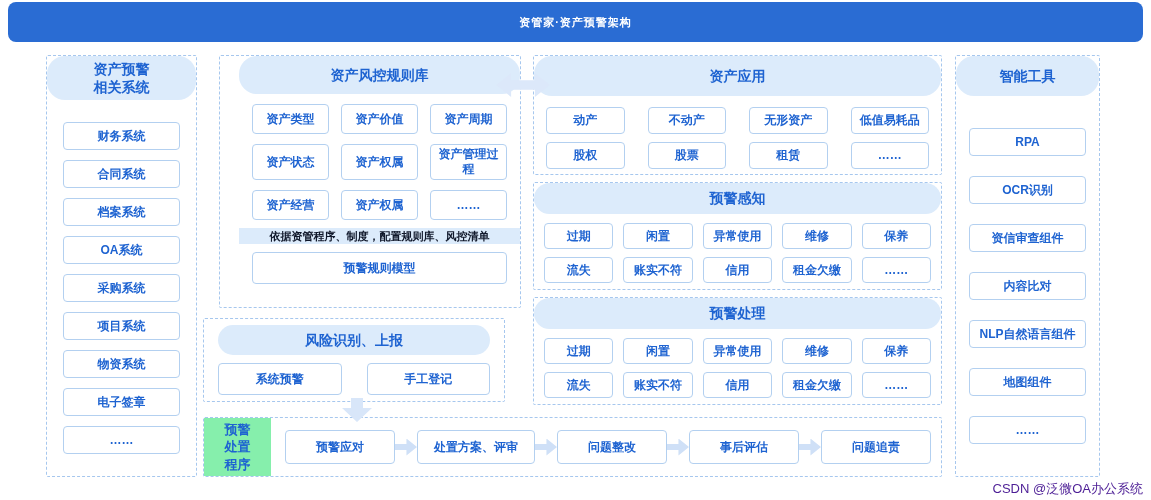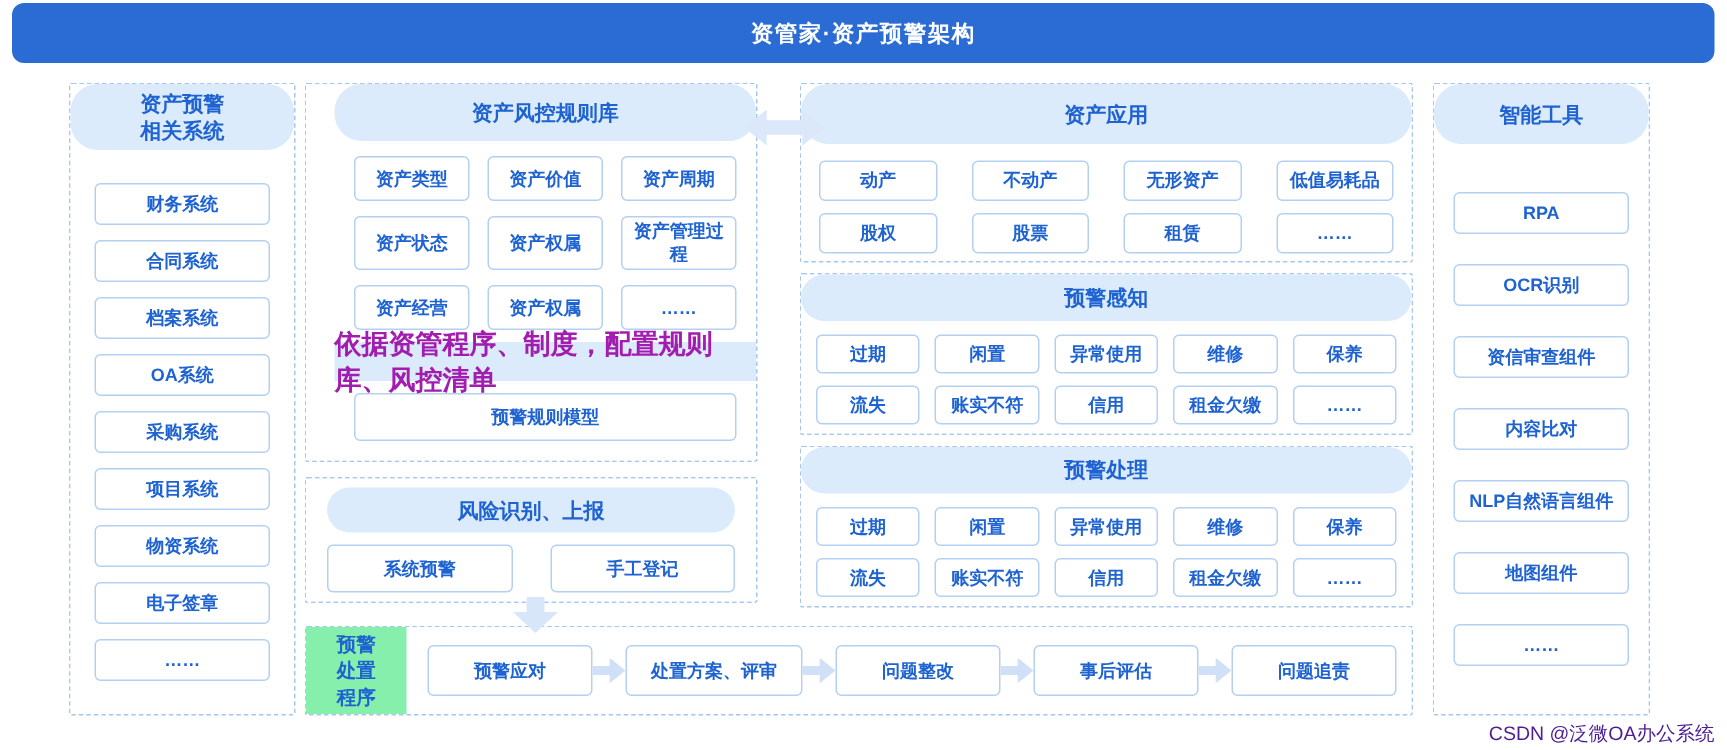--- a/index.html
+++ b/index.html
@@ -3,21 +3,21 @@
 <meta charset="utf-8">
 <style>
   * { margin:0; padding:0; box-sizing:border-box; }
   html,body { background:#fff; }
   body { font-family:"Liberation Sans", sans-serif; }
   .canvas { position:relative; width:1151px; height:500px; background:#ffffff; overflow:hidden; }
 
   
   .header-bar { position:absolute; left:8px; top:2px; width:1135px; height:40px;
     background:#2a6cd3; border-radius:8px; display:flex; align-items:center; justify-content:center; }
-  .header-bar .title { color:#ffffff; font-size:15px; font-weight:bold; letter-spacing:1px; }
+  .header-bar .title { color:#ffffff; font-size:11px; font-weight:bold; letter-spacing:1px; }
 
   
   .panel { position:absolute; background:#ffffff; border:1px dashed #a6c7ee; border-radius:2px; }
 
   .band { background:#dcebfb; color:#1e63d1; font-weight:bold; font-size:14px;
     display:flex; flex-direction:column; align-items:center; justify-content:center; text-align:center; line-height:1.3;border-radius:18px; }
 
   .item { background:#ffffff; border:1px solid #b3d0f0; border-radius:4px; color:#1e63d1;
     font-weight:bold; font-size:12px; display:flex; align-items:center; justify-content:center;
     text-align:center; line-height:1.25; padding:2px 4px; }
@@ -26,26 +26,26 @@
   .vpanel { display:flex; flex-direction:column; }
   .vpanel .vitems { flex:1; display:flex; flex-direction:column; justify-content:space-evenly; align-items:center; padding:12px 0; }
   .vpanel .item { width:117px; height:28px; }
 
   #left-panel  { left:46px;  top:55px; width:151px; height:422px; }
   #left-panel .band { height:44px; }
   #tools-panel { left:955px; top:55px; width:145px; height:422px; }
   #tools-panel .band { height:40px; }
 
   
-  #rules-panel { left:203px; top:55px; width:302px; height:253px;padding-left:19px; }
+  #rules-panel { left:219px; top:55px; width:302px; height:253px;padding-left:19px; }
   #rules-panel .band { height:38px; }
   .rules-grid { display:grid; grid-template-columns:repeat(3,1fr); gap:10px 12px; padding:10px 13px 0; }
   .rules-grid .item { min-height:30px; }
-  .rules-banner { margin-top:8px; height:26px; background:#dcebfb; color:#a21caf; font-weight:bold;
-    font-size:18px; display:flex; align-items:center; justify-content:center; }
+  .rules-banner { margin-top:8px; height:16px; background:#dcebfb; color:#0f172a; font-weight:bold;
+    font-size:11px; display:flex; align-items:center; justify-content:center; }
   .rules-model { margin:8px 13px 0; height:32px; }
 
   
   #risk-panel { left:203px; top:318px; width:302px; height:84px; padding:6px 14px; }
   #risk-panel .band { height:30px; font-size:14px; }
   .risk-row { display:flex; gap:25px; margin-top:8px; }
   .risk-row .item { flex:1; height:32px; }
 
   
   #apps-panel { left:533px; top:55px; width:409px; height:120px; }

